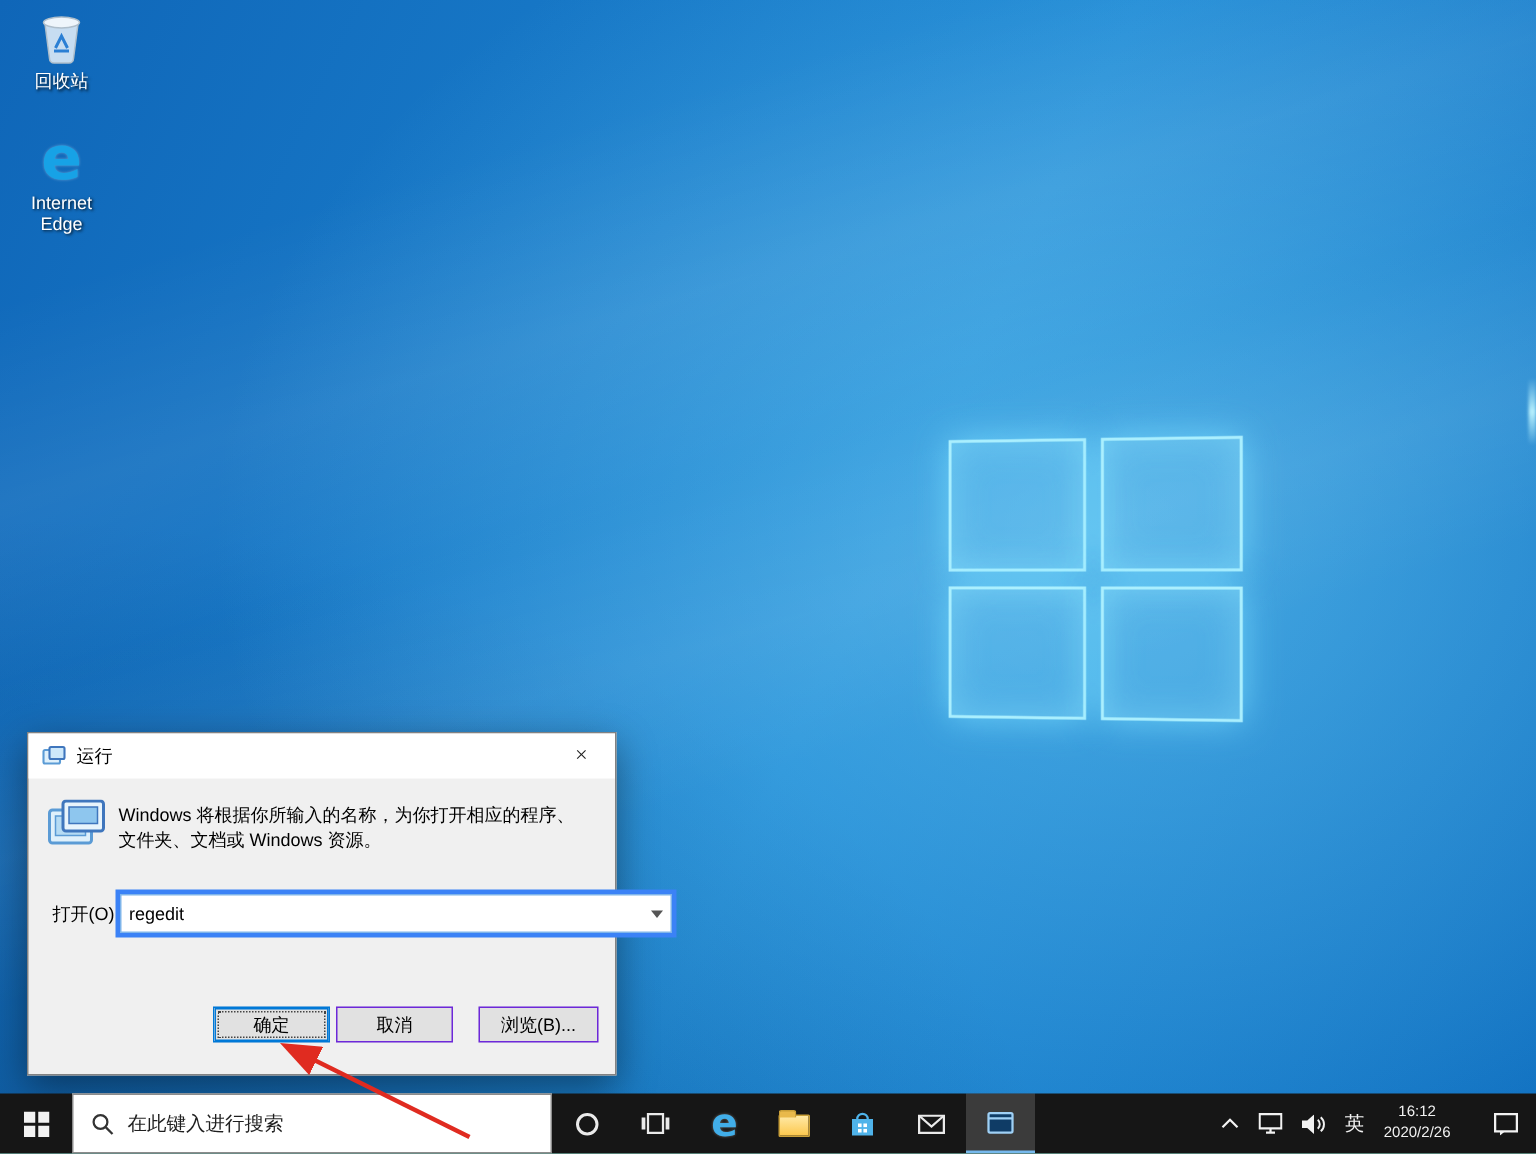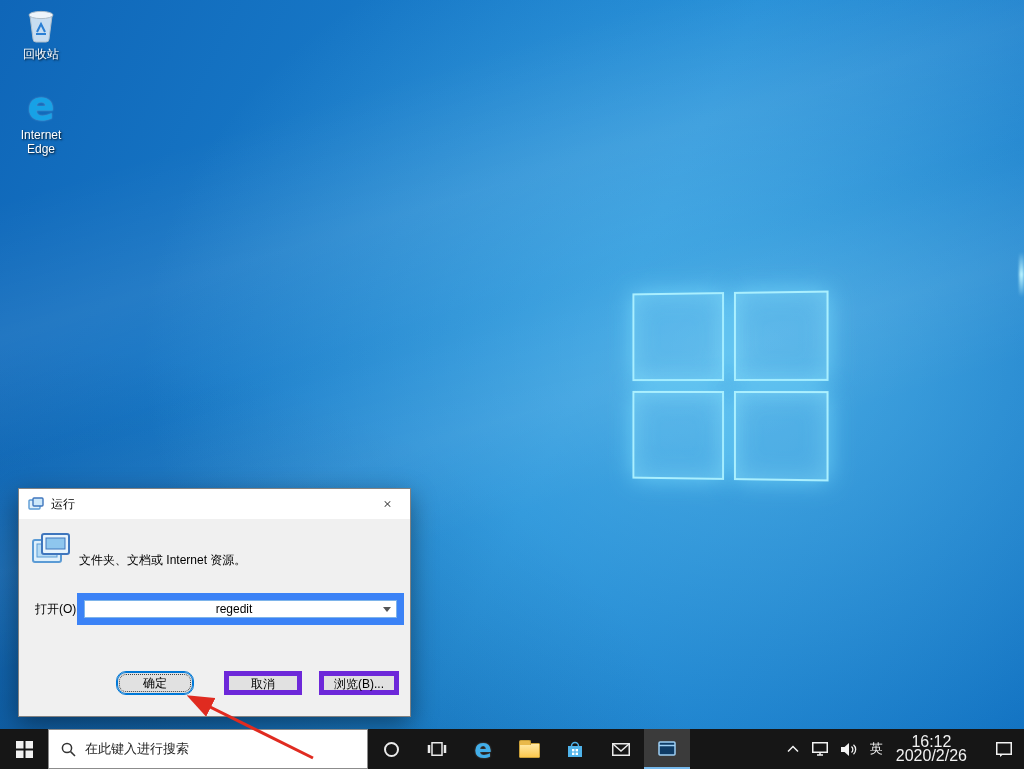--- a/index.html
+++ b/index.html
@@ -43,31 +43,31 @@
     background:#f0f0f0; border:1px solid #828282; box-shadow:0 8px 24px rgba(0,0,0,0.40); font-size:12px; color:#000; }
   .titlebar { position:absolute; top:0; left:0; right:0; height:30px; background:#ffffff;
     display:flex; align-items:center;font-family:Liberation Serif, serif; }
   .titlebar .ticon { margin-left:9px; display:flex; }
   .titlebar .ttext { margin-left:7px; font-size:12px; }
   .titlebar .close { margin-left:auto; width:45px; height:30px; display:flex; align-items:center; justify-content:center;
     font-size:15px; color:#222; cursor:default; }
   .run-big-icon { position:absolute; left:13px; top:44px; }
   .run-desc { position:absolute; left:60px; top:46px; width:324px; line-height:17px; }
   .open-label { position:absolute; left:16px; top:104px; height:32px; display:flex; align-items:center; }
-  .red-box { position:absolute; left:58px; top:104px; width:327px; height:32px; border:7px solid #3b82f6;text-align:center; }
+  .red-box { position:absolute; left:58px; top:104px; width:374px; height:32px; border:3px solid #3b82f6; }
   .combobox { width:100%; height:100%; background:#fff; border:1px solid #7eb4ea;
     display:flex; align-items:center; }
   .combobox .val { flex:1; padding-left:5px; font-size:12px; color:#000; }
   .combobox .drop { width:18px; height:100%; display:flex; align-items:center; justify-content:center; }
   .combobox .drop::after { content:""; border-left:4px solid transparent; border-right:4px solid transparent;
     border-top:5px solid #555; }
-  .btn { position:absolute; top:182px; width:78px; height:24px; background:#e1e1e1; border:5px solid #6d28d9;
+  .btn { position:absolute; top:182px; width:78px; height:24px; background:#e1e1e1; border:1px solid #6d28d9;
     font-size:12px; font-family:inherit; color:#000; }
   .btn.default { border:1px solid #0078d7; box-shadow:inset 0 0 0 1px #0078d7; outline:1px dotted #444; outline-offset:-4px; }
-  .btn.ok { left:97px;border-radius:10px; }
+  .btn.ok { left:123px; }
   .btn.cancel { left:205px; }
   .btn.browse { left:300px; width:80px; }
 
   
   .annotation-arrow { position:absolute; left:0; top:0; z-index:30; pointer-events:none; }
 
   
   .taskbar { position:absolute; left:0; bottom:0; width:1024px; height:40px; background:#161616; z-index:20;
     display:flex; align-items:stretch; }
   .start-btn { width:48px; display:flex; align-items:center; justify-content:center; }
@@ -76,21 +76,21 @@
   .search-box .stext { margin-left:9px; font-size:13px; color:#1f1f1f; }
   .tb-tile { width:46px; display:flex; align-items:center; justify-content:center; }
   .tb-tile.active { background:rgba(255,255,255,0.16); border-bottom:2px solid #76b9ed; }
   .cortana-ring { width:15px; height:15px; border:2px solid #eaeaea; border-radius:50%; }
   .folder { position:relative; width:21px; height:15px; background:linear-gradient(180deg,#ffe9a6,#fcc84e);
     border:1px solid #c99f38; border-radius:1px; margin-top:3px; }
   .folder::before { content:""; position:absolute; top:-4px; left:-1px; width:10px; height:4px;
     background:#e9b94b; border:1px solid #c99f38; border-bottom:none; border-radius:2px 2px 0 0; }
   .tray { margin-left:auto; display:flex; align-items:center; gap:13px; padding-right:12px; color:#f2f2f2; }
   .tray .ime { font-size:13px; }
-  .clock { font-size:16px; line-height:14px; text-align:center; }
+  .clock { font-size:10px; line-height:14px; text-align:center; }
   .action { margin-left:16px; display:flex; }
   .tray-item { display:flex; align-items:center; }
 </style>
 </head>
 <body>
 
 <div id="screen">
 
   <div class="wallpaper">
     <div class="beam b1"></div>
@@ -140,22 +140,22 @@
 
     <div class="run-big-icon">
       <svg width="38" height="32" viewBox="0 0 38 32">
         <rect x="1" y="7" width="28" height="22" rx="2" fill="#dff0fb" stroke="#5b9bd5" stroke-width="2"></rect>
         <rect x="5" y="11" width="20" height="13" fill="#b5dbf4" stroke="#5b9bd5" stroke-width="1"></rect>
         <rect x="10" y="1" width="27" height="20" rx="2" fill="#e8f4fc" stroke="#3f76bd" stroke-width="2"></rect>
         <rect x="14" y="5" width="19" height="11" fill="#8ec6ee" stroke="#3f76bd" stroke-width="1"></rect>
       </svg>
     </div>
     <div class="run-desc">
-      <br>
-      <span>文件夹、文档或 Internet 资源。</span>
+      <span>Windows 将根据你所输入的名称，为你打开相应的程序、</span><br>
+      <span>文件夹、文档或 Windows 资源。</span>
     </div>
 
     <div class="open-label">打开(O):</div>
     <div class="red-box">
       <div class="combobox">
         <span class="val">regedit</span>
         <span class="drop"></span>
       </div>
     </div>
 

